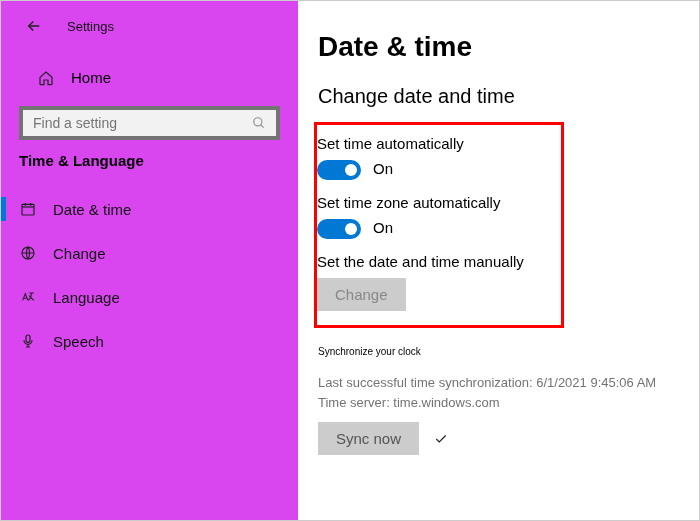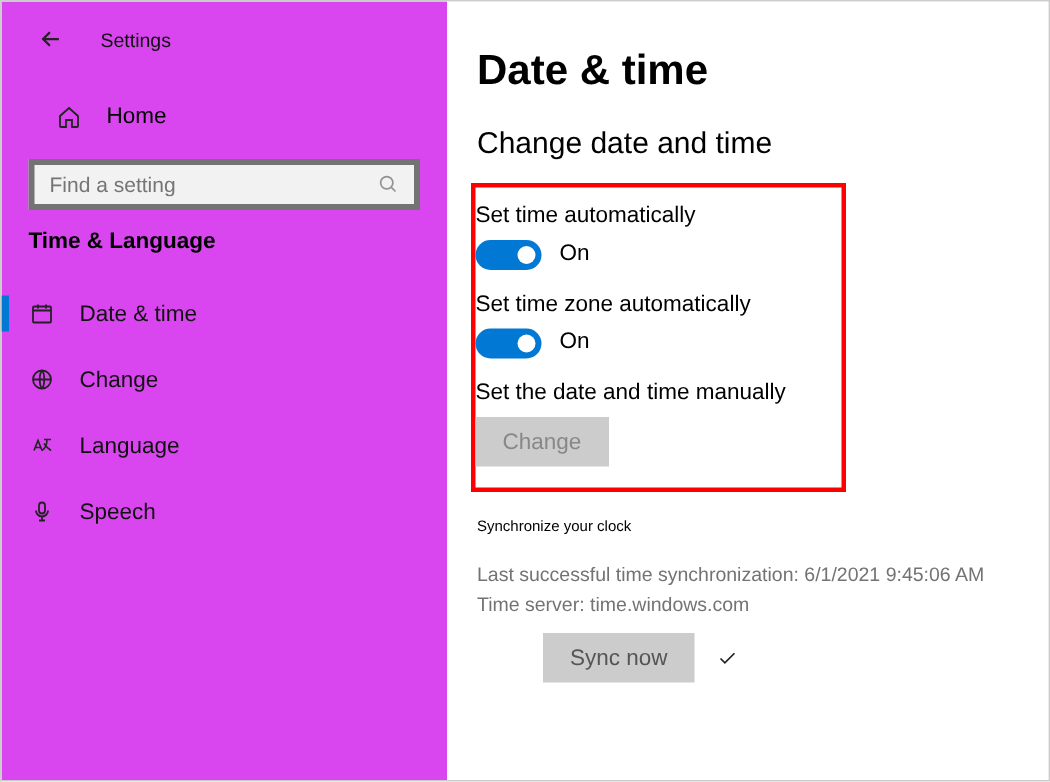--- a/index.html
+++ b/index.html
@@ -30,21 +30,21 @@
   .setting-label { font-size: 15px; margin-bottom: 8px; }
   .toggle-row { display: flex; align-items: flex-start; gap: 12px; }
   .toggle { width: 44px; height: 20px; border-radius: 10px; background: #0078d4; position: relative; cursor: pointer; }
   .toggle .knob { position: absolute; width: 12px; height: 12px; background: #fff; border-radius: 50%; top: 4px; right: 4px; }
   .toggle-state { font-size: 15px; }
   .gray-btn { background: #ccc; border: none; padding: 8px 18px; font-size: 15px; color: #555; cursor: pointer; }
   .gray-btn.disabled { color: #888; cursor: default; }
   .sync-section { margin-top: 18px; }
   .sync-title { font-size: 10px; margin-bottom: 16px; }
   .sync-meta { font-size: 13px; color: #737373; line-height: 1.5; margin-bottom: 10px; }
-  .sync-row { display: flex; align-items: center; gap: 14px; margin-left: 44px; }
+  .sync-row { display: flex; align-items: center; gap: 14px; }
   .check { font-size: 16px; }
   svg { display: block; }
 </style>
 </head>
 <body>
 
 <div class="app">
   <div class="sidebar">
     <div class="sb-head">
       <div class="back-btn">

